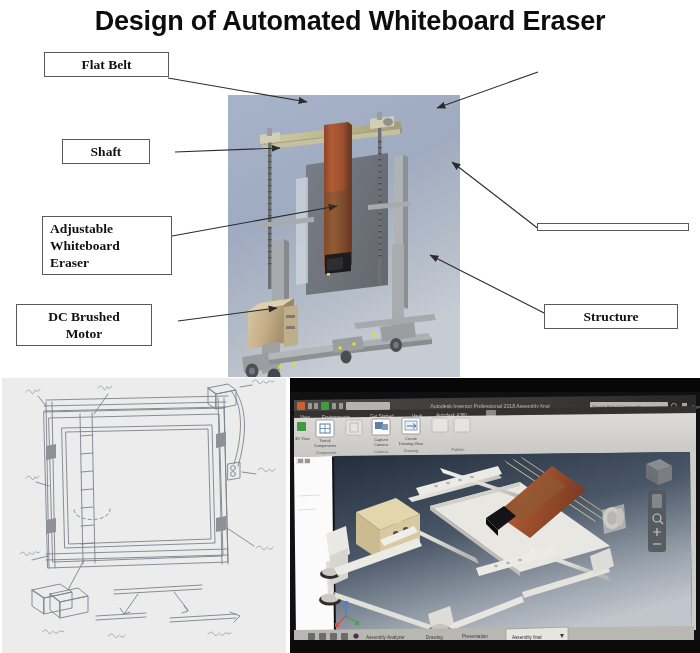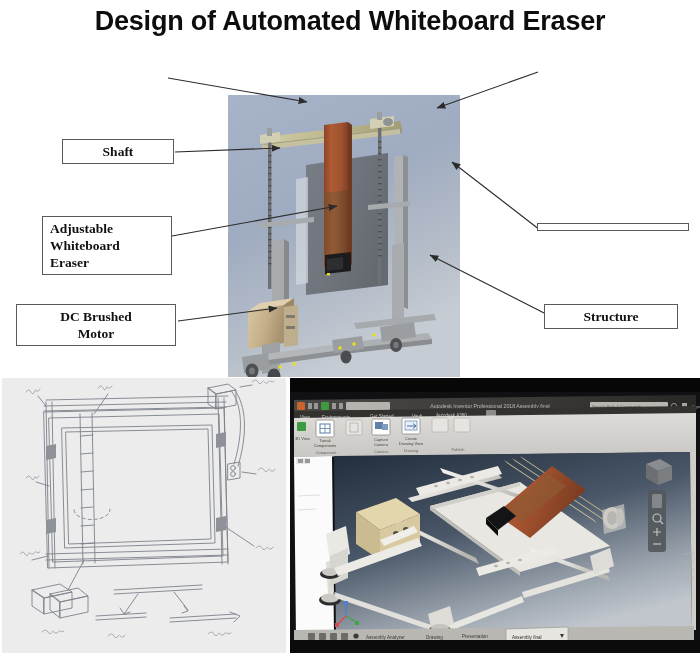--- a/index.html
+++ b/index.html
@@ -243,33 +243,36 @@
 
       <ellipse cx="24" cy="276" rx="6.5" ry="7.5" fill="#4d4f52"></ellipse>
       <ellipse cx="24" cy="276" rx="3" ry="3.6" fill="#76797c"></ellipse>
       <ellipse cx="46" cy="281" rx="6.5" ry="7.5" fill="#45474a"></ellipse>
       <ellipse cx="168" cy="250" rx="6" ry="7" fill="#4d4f52"></ellipse>
       <ellipse cx="168" cy="250" rx="2.7" ry="3.3" fill="#76797c"></ellipse>
       <ellipse cx="118" cy="262" rx="5.5" ry="6.5" fill="#4a4c4f"></ellipse>
     </svg>
   </div>
 
-
-
-  <div class="callout center" style="left:62px;top:99px;width:112px;">
+  <div class="callout center" style="left:44px;top:12px;width:125px;">
+    <span>Flat Belt</span>
+  </div>
+
+
+  <div class="callout center" style="left:62px;top:99px;width:88px;">
     <span>Shaft</span>
   </div>
 
   <div class="callout left" style="left:42px;top:176px;width:130px;">
     <div>Adjustable</div>
     <div>Whiteboard</div>
     <div>Eraser</div>
   </div>
 
-  <div class="callout center" style="left:16px;top:264px;width:160px;">
+  <div class="callout center" style="left:16px;top:264px;width:136px;">
     <div>DC Brushed</div>
     <div>Motor</div>
   </div>
 
   <div class="callout left" style="left:537px;top:183px;width:152px;">
   </div>
 
   <div class="callout center" style="left:544px;top:264px;width:134px;">
     <div>Structure</div>
   </div>

